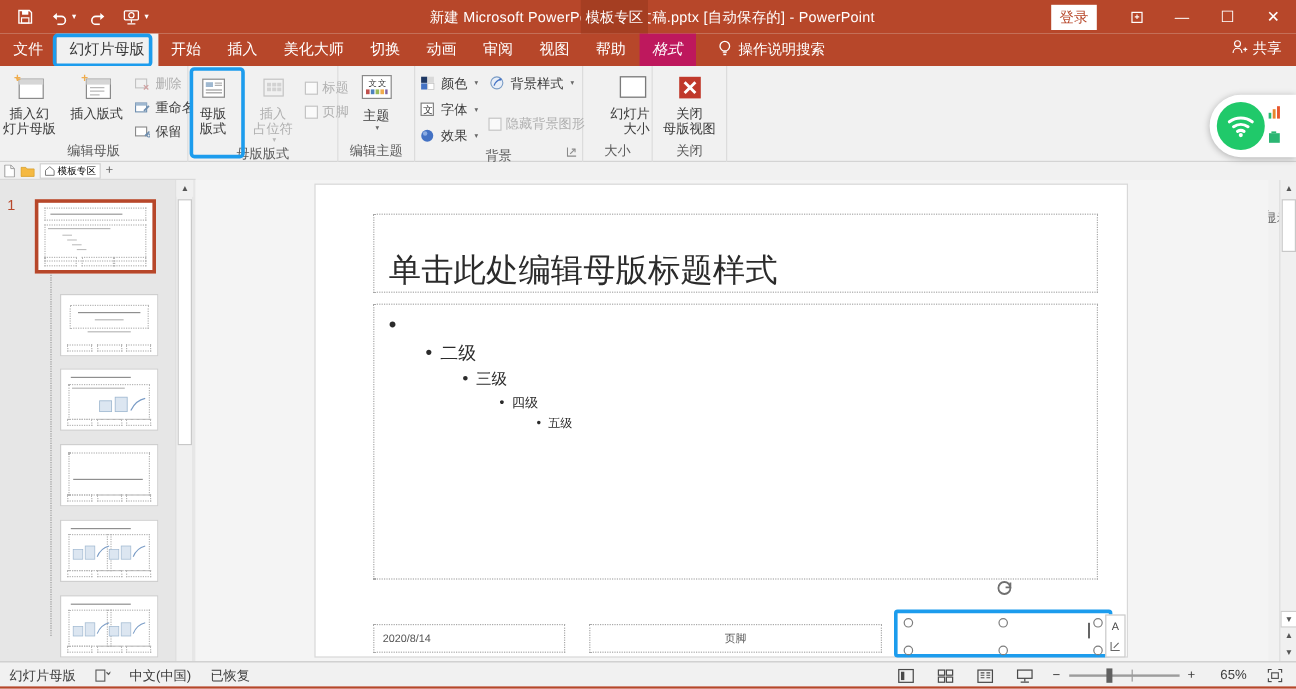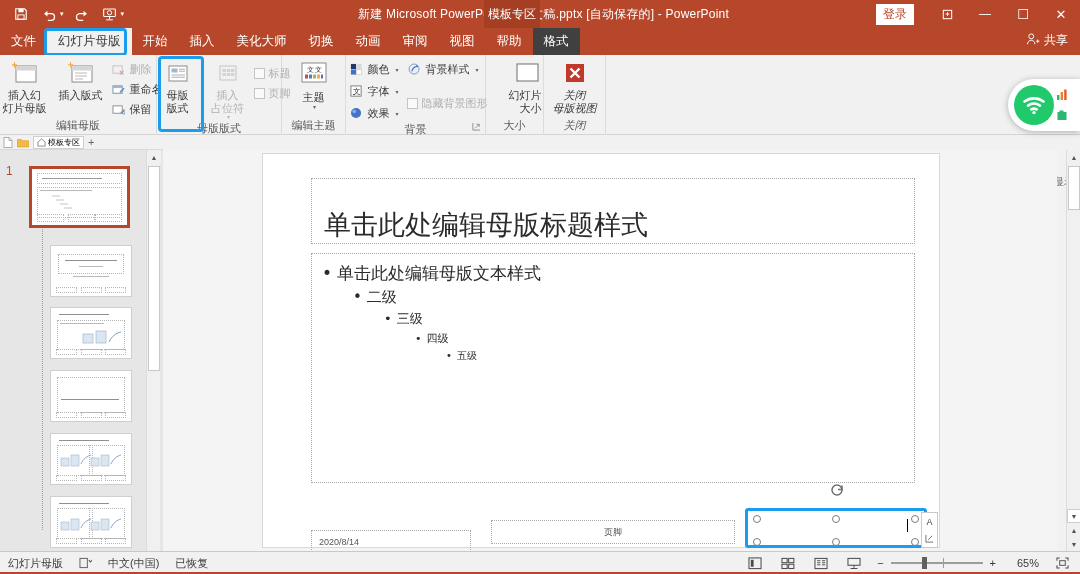--- a/index.html
+++ b/index.html
@@ -47,21 +47,21 @@
   
   .tabstrip {
     position: absolute; left: 0; top: 28px; width: 1080px; height: 27px;
     background: #b7472a; display: flex; align-items: stretch;
   }
   .tab {
     display: flex; align-items: center; padding: 0 11px;
     color: #fff; font-size: 12.5px; white-space: nowrap;
   }
   .tab.active { background: #f1f1f1; color: #3b3b3b; }
-  .tab.context { background: #404040; }
+  .tab.context { background: #be185d; font-style: italic; }
   .tellme {
     display: flex; align-items: center; gap: 6px;
     color: #fff; font-size: 12px; padding-left: 18px;
   }
   .tellme .bulb { font-size: 13px; }
   .share {
     position: absolute; right: 12px; top: 4px;
     color: #fff; font-size: 12px; display: flex; align-items: center; gap: 4px;
   }
   
@@ -193,21 +193,21 @@
 
   .ph-body { left: 48px; top: 99px; width: 604px; height: 230px; padding: 8px 10px; }
   .lvl { display: flex; align-items: baseline; color: #2b2b2b; font-family: "DejaVu Sans", sans-serif; }
   .lvl .b { margin-right: 5px; }
   .lvl1 { font-size: 17px; margin-left: 0px; }
   .lvl2 { font-size: 15px; margin-left: 31px; margin-top: 3px; }
   .lvl3 { font-size: 13px; margin-left: 62px; margin-top: 3px; }
   .lvl4 { font-size: 11px; margin-left: 93px; margin-top: 3px; }
   .lvl5 { font-size: 10px; margin-left: 124px; margin-top: 3px; }
 
-  .ph-date { left: 48px; top: 376px; width: 160px; height: 24px;
+  .ph-date { left: 48px; top: 366px; width: 160px; height: 24px;
     display: flex; align-items: center; padding-left: 7px; font-size: 9px; color: #555; }
   .ph-foot { left: 228px; top: 366px; width: 244px; height: 24px;
     display: flex; align-items: center; justify-content: center; font-size: 9px; color: #555; }
   .ph-slidenum {
     position: absolute; left: 492px; top: 366px; width: 160px; height: 24px;
     border: 1px dotted #a8a8a8;
     display: flex; align-items: center; justify-content: flex-end;
     padding-right: 8px; font-size: 9px; color: #555;
   }
   .sel-frame {
@@ -318,20 +318,29 @@
     <div class="tab active">幻灯片母版</div>
     <div class="tab">开始</div>
     <div class="tab">插入</div>
     <div class="tab">美化大师</div>
     <div class="tab">切换</div>
     <div class="tab">动画</div>
     <div class="tab">审阅</div>
     <div class="tab">视图</div>
     <div class="tab">帮助</div>
     <div class="tab context">格式</div>
+    <div class="tellme">
+      <span class="bulb">
+        <svg width="12" height="14" viewBox="0 0 12 14">
+            <circle cx="6" cy="5.5" r="4" fill="none" stroke="#fff" stroke-width="1.1"></circle>
+            <path d="M4.3 10.5h3.4M4.8 12.4h2.4" stroke="#fff" stroke-width="1.1"></path>
+          </svg>
+      </span>
+      <span>操作说明搜索</span>
+    </div>
     <div class="share">
       <span>
         <svg width="14" height="14" viewBox="0 0 16 16">
             <circle cx="6" cy="5" r="2.8" fill="none" stroke="#fff" stroke-width="1.1"></circle>
             <path d="M1.8 14c0-2.8 1.9-4.6 4.2-4.6S10.2 11.2 10.2 14" fill="none" stroke="#fff" stroke-width="1.1"></path>
             <path d="M11.5 10.5h3.8M13.4 8.6v3.8" stroke="#fff" stroke-width="1.1"></path>
           </svg>
       </span>
       <span>共享</span>
     </div>
@@ -537,21 +546,21 @@
                 <rect x="5" y="3" width="21" height="17" fill="#fff" stroke="#7a7a7a" stroke-width="1.1"></rect>
               </svg>
           </div>
           <span>幻灯片</span>
           <span>大小</span>
         </div>
       </div>
       <div class="glabel">大小</div>
     </div>
 
-    <div class="rgroup" style="left:544px; width:62px;font-style:italic;">
+    <div class="rgroup" style="left:544px; width:62px;">
       <div class="gbody">
         <div class="bigbtn" style="width:58px;">
           <div class="ic" style="height:30px;">
             <svg width="26" height="24" viewBox="0 0 26 24">
                 <rect x="4" y="2" width="18" height="18" fill="#c0392b"></rect>
                 <path d="M8.5 6.5l9 9M17.5 6.5l-9 9" stroke="#fff" stroke-width="2.4"></path>
               </svg>
           </div>
           <span>关闭</span>
           <span>母版视图</span>
@@ -719,21 +728,20 @@
   <div class="canvas">
     <div class="slide">
 
       <div class="ph ph-title">
         <span>单击此处编辑母版标题样式</span>
       </div>
 
       <div class="ph ph-body">
         <div class="lvl lvl1">
           <span class="b">•</span>
-          <span>单击此处编辑母版文本样式</span>
         </div>
         <div class="lvl lvl2">
           <span class="b">•</span>
           <span>二级</span>
         </div>
         <div class="lvl lvl3">
           <span class="b">•</span>
           <span>三级</span>
         </div>
         <div class="lvl lvl4">

